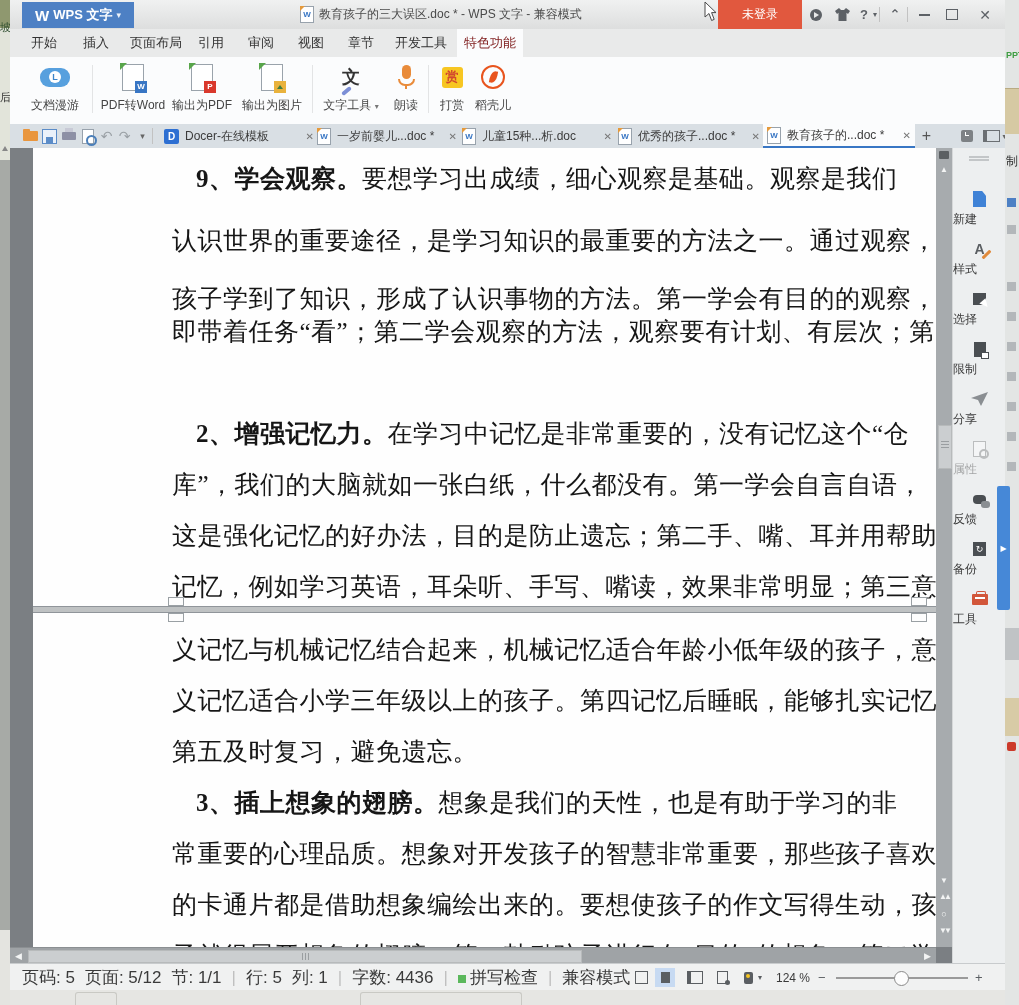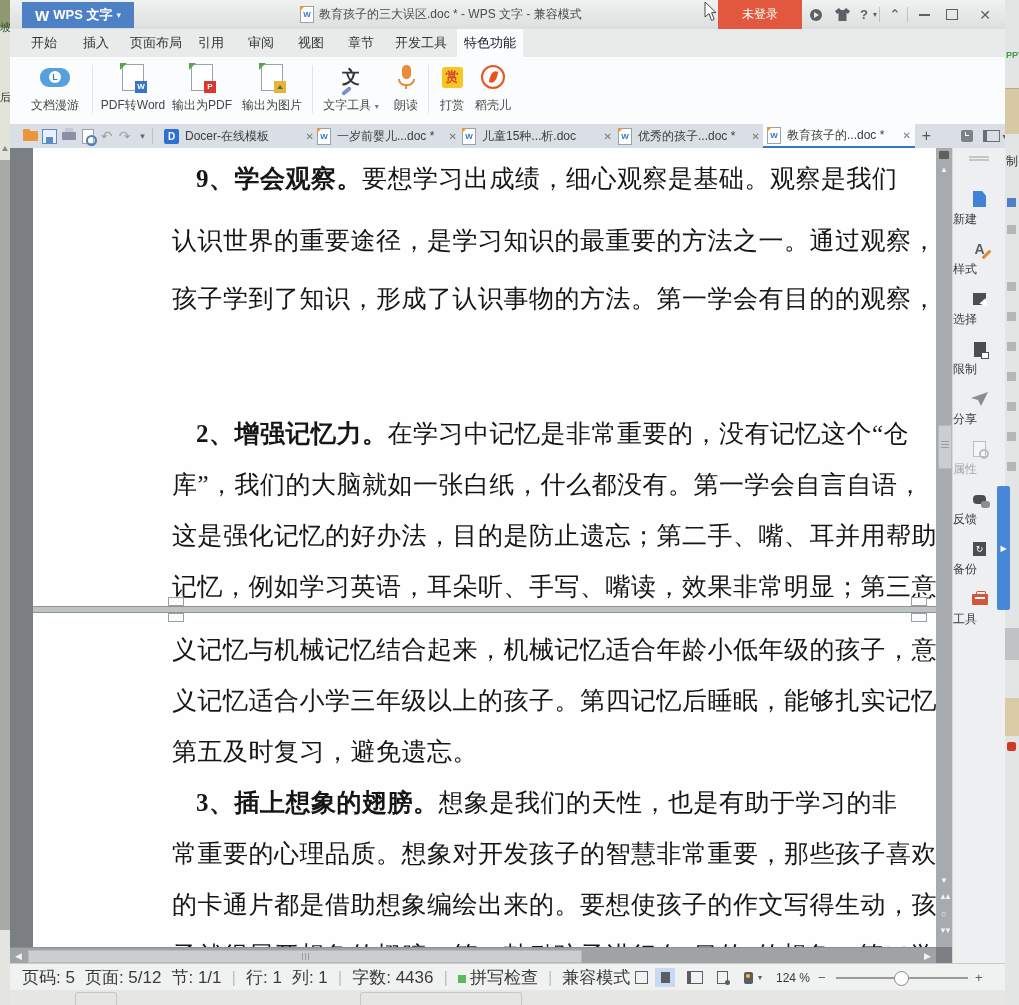--- a/index.html
+++ b/index.html
@@ -13,21 +13,21 @@
   .logo .dd{font-size:9px;opacity:.9;}
   .wintitle{left:290px;top:0;height:29px;display:flex;align-items:center;gap:5px;color:#4a4a4a;font-size:12px;}
   .loginbtn{left:708px;top:0;width:84px;height:29px;background:#e1583e;color:#fff;display:flex;align-items:center;justify-content:center;font-size:12px;}
   .tbico{top:0;height:29px;display:flex;align-items:center;justify-content:center;color:#5d6166;font-size:13px;}
   .vline{top:7px;width:1px;height:15px;background:#c2c2c2;}
   .maxbox{width:10px;height:9px;border:1px solid #5d6166;}
   .minbar{width:11px;height:2px;background:#5d6166;}
   
   .menubar{left:10px;top:29px;width:995px;height:28px;background:#e9eaea;}
   .mtab{top:0;height:28px;display:flex;align-items:center;justify-content:center;font-size:13px;color:#333;}
-  .mtab.active{background:#fbfcfd;color:#0f172a;}
+  .mtab.active{background:#fbfcfd;color:#7f1d1d;}
   
   .ribbon{left:10px;top:57px;width:995px;height:67px;background:#fbfcfd;border-bottom:1px solid #d5d8da;}
   .rbtn{top:4px;height:58px;display:flex;flex-direction:column;align-items:center;justify-content:flex-start;gap:4px;}
   .rbtn .ric{height:32px;display:flex;align-items:center;justify-content:center;}
   .rbtn .rlb{font-size:12px;color:#444;white-space:nowrap;}
   .rsep{top:8px;width:1px;height:48px;background:#e3e4e5;}
   .pageic{position:relative;width:20px;height:25px;background:#fff;border:1px solid #9aa3ab;}
   .pageic .badge{position:absolute;right:-4px;bottom:-3px;width:12px;height:12px;color:#fff;font-size:8px;font-weight:bold;display:flex;align-items:center;justify-content:center;}
   .pageic .garrow{position:absolute;left:-3px;top:-2px;width:0;height:0;border-left:7px solid #58a54a;border-bottom:7px solid transparent;}
   
@@ -329,20 +329,21 @@
       <div style="width:12px;height:10px;border:1px solid #6b6f73;border-left-width:4px;"></div>
       <span style="font-size:8px;color:#666;margin-left:2px;">▾</span>
     </div>
   </div>
 
   <div class="a docarea">
     <div class="page">
       <div class="ln ind" style="top:14px"><b>9、学会观察。</b><span>要想学习出成绩，细心观察是基础。观察是我们</span></div>
       <div class="ln" style="top:76px"><span>认识世界的重要途径，是学习知识的最重要的方法之一。通过观察，</span></div>
       <div class="ln" style="top:134px"><span>孩子学到了知识，形成了认识事物的方法。第一学会有目的的观察，</span></div>
+      <div class="ln" style="top:167px"><span>即带着任务“看”；第二学会观察的方法，观察要有计划、有层次；第</span></div>
       <div class="ln ind" style="top:269px"><b>2、增强记忆力。</b><span>在学习中记忆是非常重要的，没有记忆这个“仓</span></div>
       <div class="ln" style="top:320px"><span>库”，我们的大脑就如一张白纸，什么都没有。第一学会自言自语，</span></div>
       <div class="ln" style="top:371px"><span>这是强化记忆的好办法，目的是防止遗忘；第二手、嘴、耳并用帮助</span></div>
       <div class="ln" style="top:422px"><span>记忆，例如学习英语，耳朵听、手写、嘴读，效果非常明显；第三意</span></div>
 
       <div class="split"></div>
       <div class="handle" style="left:135px;top:449px;"></div>
       <div class="handle" style="left:135px;top:465px;"></div>
       <div class="handle" style="left:878px;top:449px;"></div>
       <div class="handle" style="left:878px;top:465px;"></div>
@@ -457,21 +458,21 @@
     </div>
     <div class="a" style="right:5px;top:3px;font-size:9px;"><span>▶</span></div>
   </div>
 
   <div class="a statusbar">
     <div class="a stl">
       <span>页码: 5</span>
       <span>页面: 5/12</span>
       <span>节: 1/1</span>
       <span class="ssep">|</span>
-      <span>行: 1</span>
+      <span>行: 5</span>
       <span>列: 1</span>
       <span class="ssep">|</span>
       <span>字数: 4436</span>
       <span class="ssep">|</span>
       <span><span class="greensq"></span><span>拼写检查</span></span>
       <span class="ssep">|</span>
       <span>兼容模式</span>
     </div>
     <div class="a sico" style="left:621px;">
         <div style="width:11px;height:11px;border:1px solid #5a5e62;"></div>

